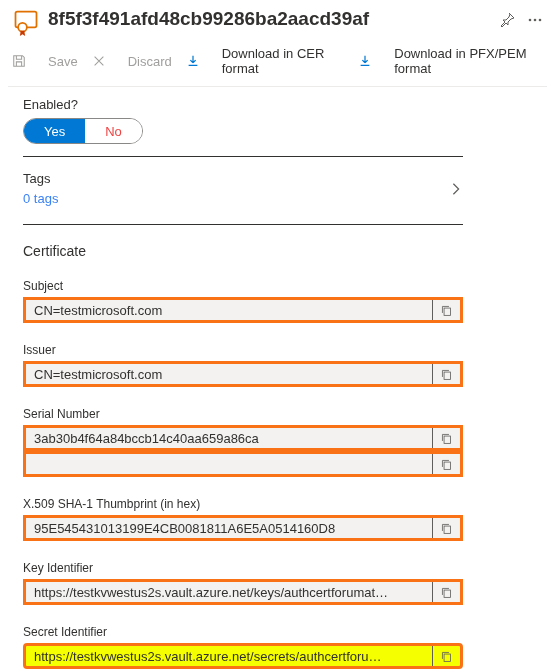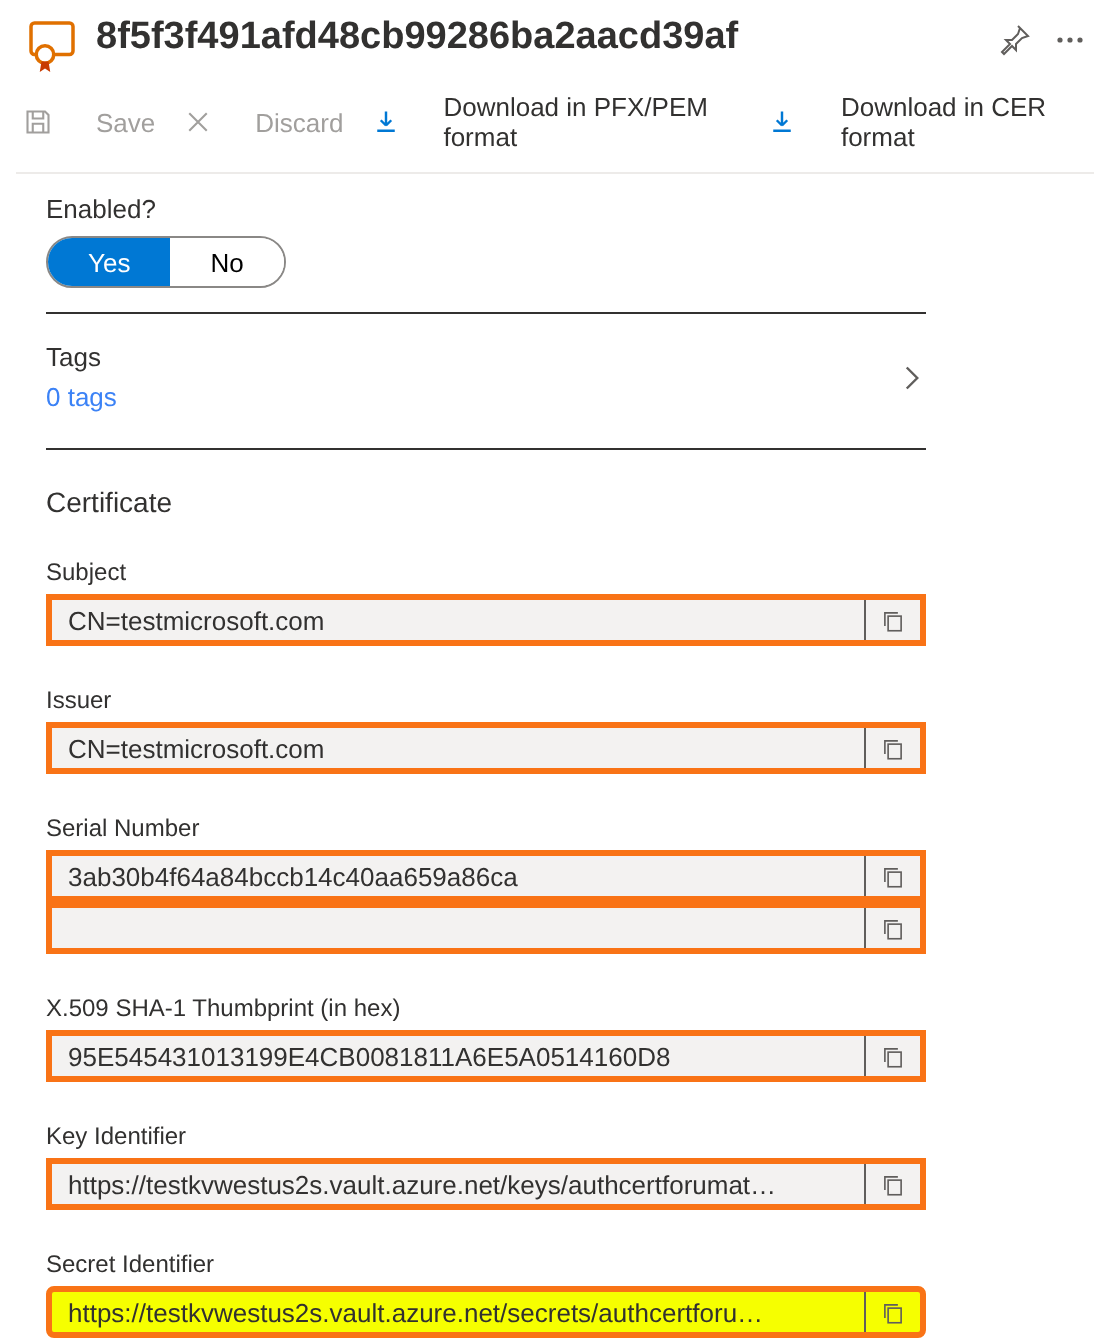--- a/index.html
+++ b/index.html
@@ -73,21 +73,21 @@
     height: 26px;
   }
   .seg-opt {
     display: inline-flex;
     align-items: center;
     justify-content: center;
     padding: 0 20px;
     font-size: 13px;
     cursor: pointer;
     background: #fff;
-    color: #000000;
+    color: #ef4444;
   }
   .seg-opt.active { background: #0078d4; color: #fff; }
   .spacer-line {
     border: none;
     border-top: 1px solid #323130;
     margin: 12px 0 8px 0;
   }
   .tags-row {
     display: flex;
     justify-content: space-between;
@@ -184,29 +184,29 @@
         </svg>
     </span>
     <span>Discard</span>
   </span>
   <span class="tool-item">
     <span class="tool-icon dl">
       <svg width="14" height="14" viewBox="0 0 16 16">
           <path d="M8 2v8m0 0L5 7m3 3l3-3M3 13h10" fill="none" stroke="#0078d4" stroke-width="1.4"></path>
         </svg>
     </span>
-    <span>Download in PFX/PEM format</span>
+    <span>Download in CER format</span>
   </span>
   <span class="tool-item">
     <span class="tool-icon dl">
       <svg width="14" height="14" viewBox="0 0 16 16">
           <path d="M8 2v8m0 0L5 7m3 3l3-3M3 13h10" fill="none" stroke="#0078d4" stroke-width="1.4"></path>
         </svg>
     </span>
-    <span>Download in CER format</span>
+    <span>Download in PFX/PEM format</span>
   </span>
 </div>
 
 <hr class="divider">
 
 <div class="section">
 
   <div class="enabled-label">Enabled?</div>
   <div class="toggle-row">
     <div class="segmented">

